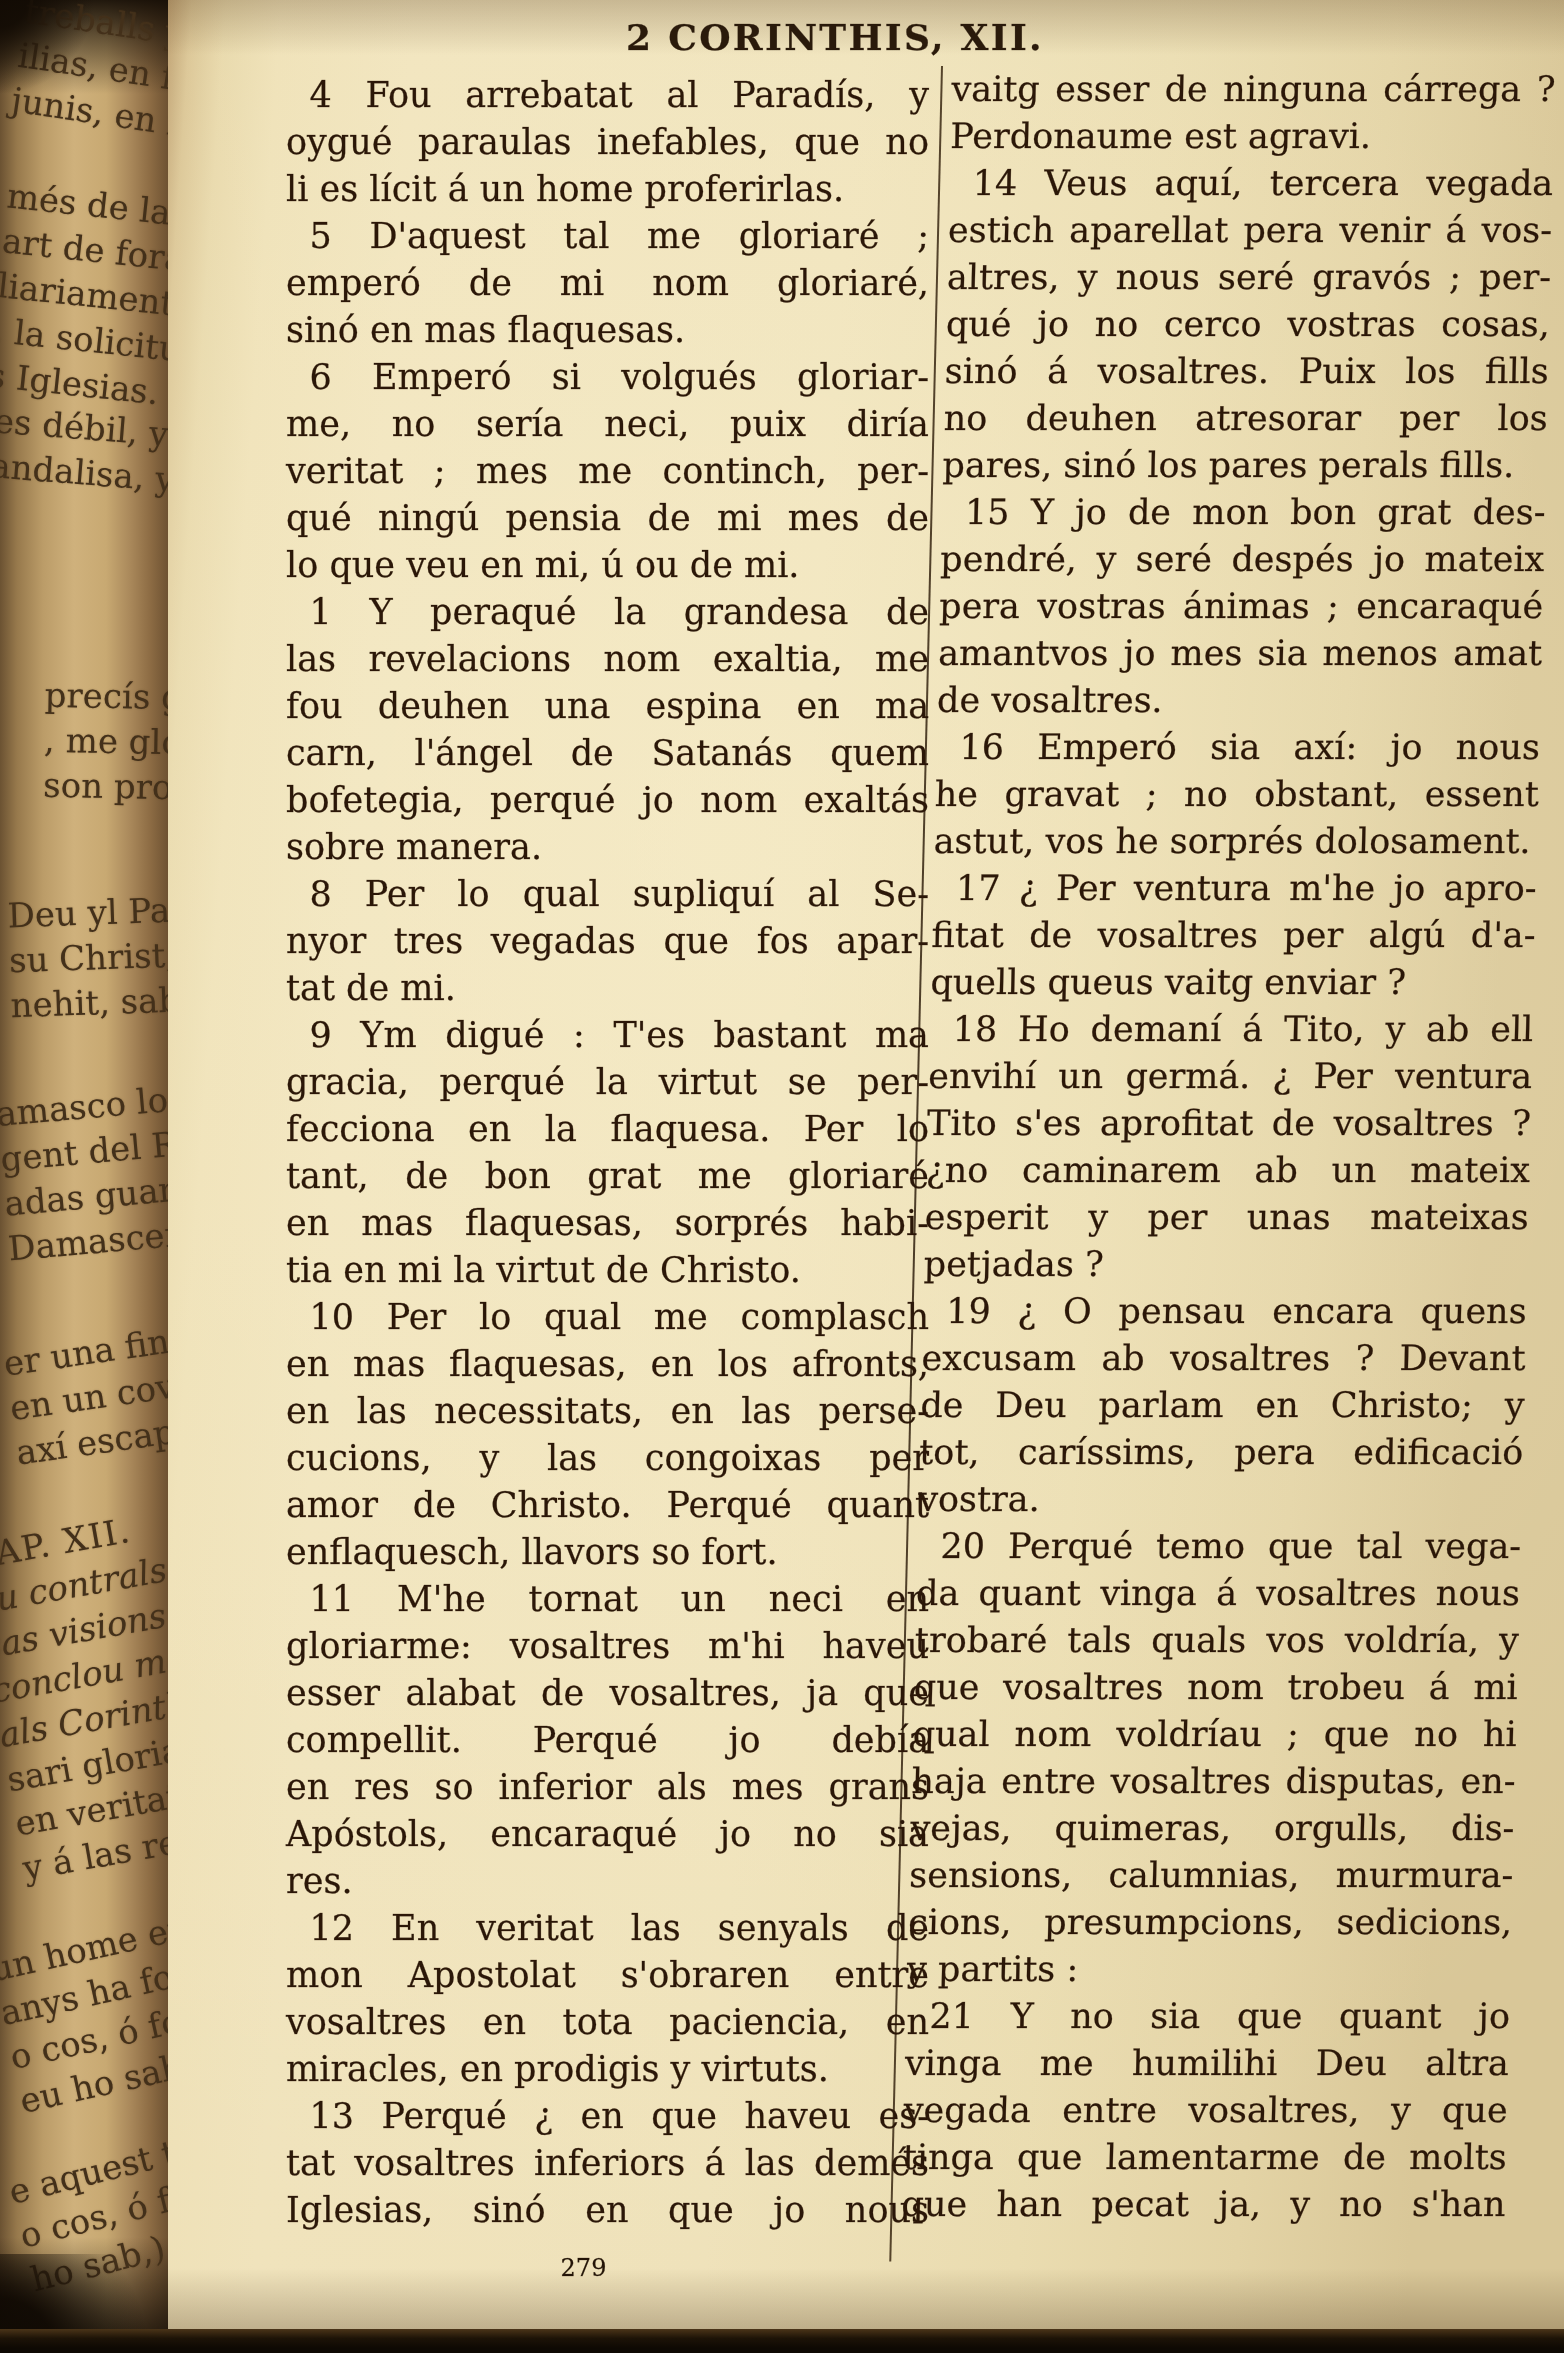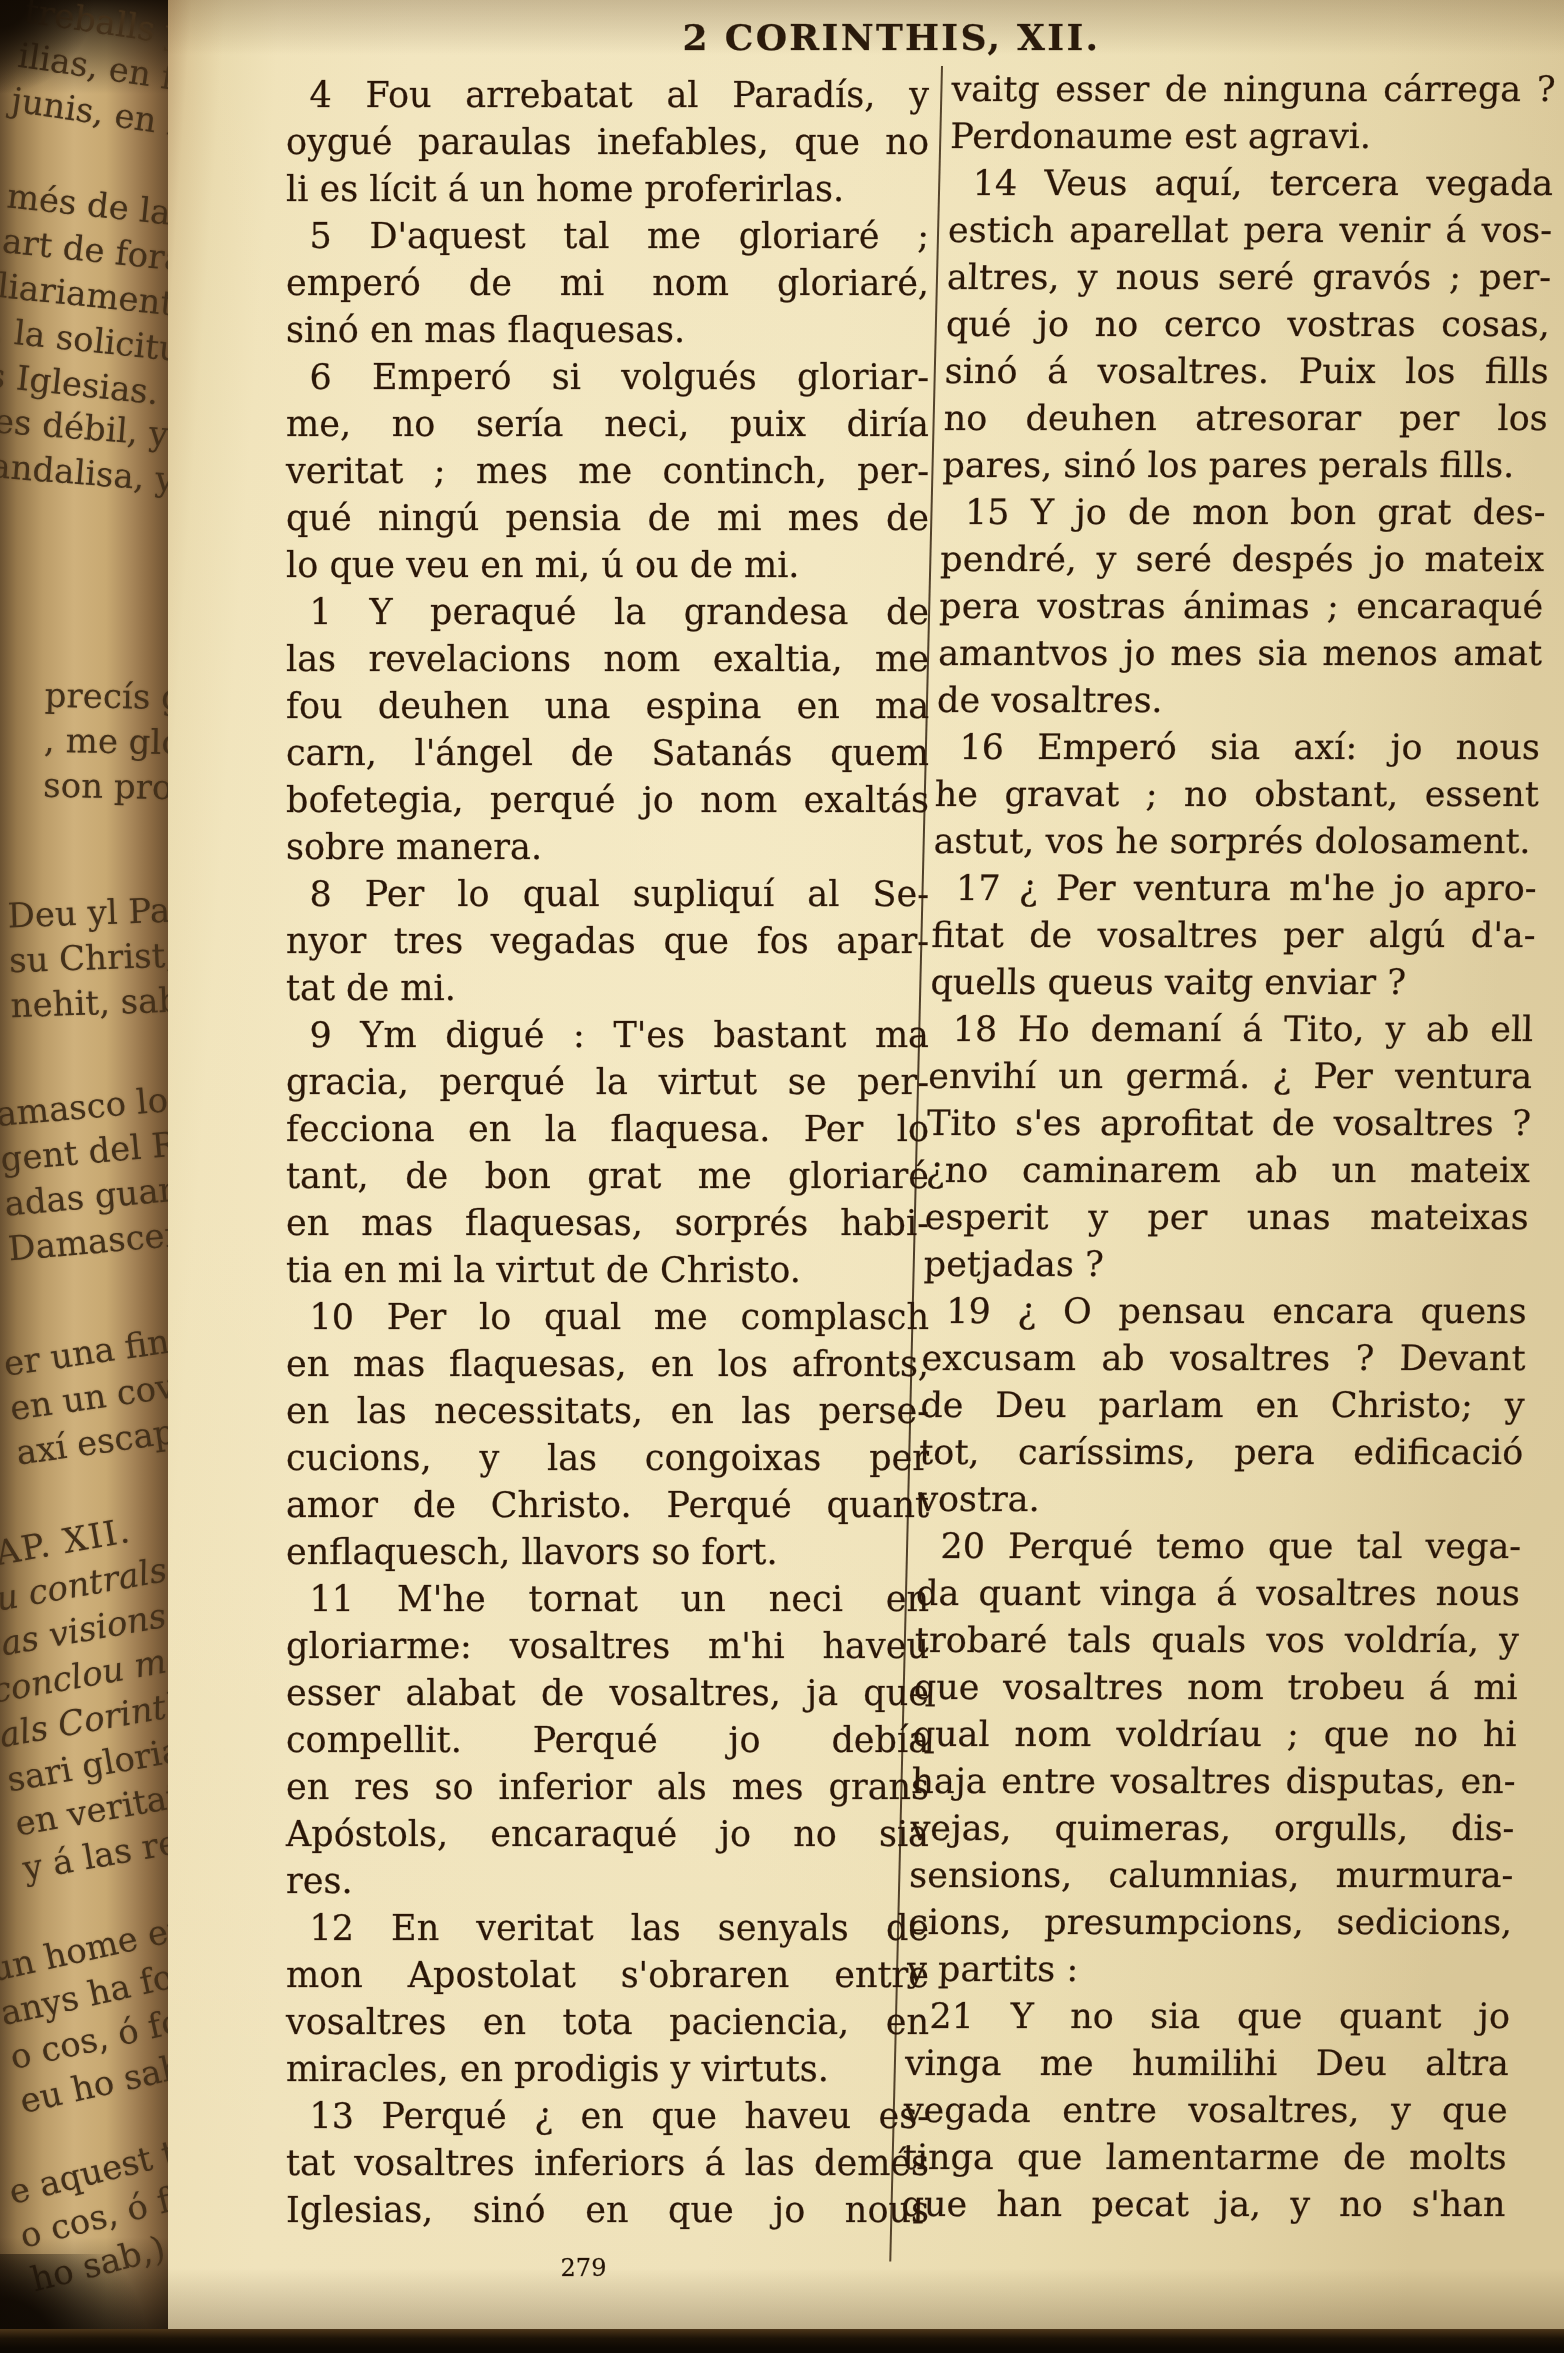--- a/index.html
+++ b/index.html
@@ -30,21 +30,21 @@
   .spine-group:nth-of-type(3){top:408px;left:-7.8px;transform:rotate(4.5deg);}
   .spine-group:nth-of-type(4){top:675px;left:44px;transform:rotate(1deg);}
   .spine-group:nth-of-type(5){top:889px;left:9.4px;transform:rotate(-2deg);}
   .spine-group:nth-of-type(6){top:1081px;left:1.6px;transform:rotate(-5deg);}
   .spine-group:nth-of-type(7){top:1324px;left:9.4px;transform:rotate(-8deg);}
   .spine-group:nth-of-type(8){top:1512px;left:-6.3px;transform:rotate(-10deg);}
   .spine-group:nth-of-type(9){top:1919px;left:3.1px;transform:rotate(-12.5deg);}
   .spine-group:nth-of-type(10){top:2139px;left:17px;transform:rotate(-14deg);}
   .spine-group:nth-of-type(8) .sline:first-child{font-style:normal;letter-spacing:1.6px;}
   
-  #running-head{position:absolute;left:641px;top:15.6px;width:501px;text-align:center;
+  #running-head{position:absolute;left:626px;top:15.6px;width:501px;
       font-size:36px;font-weight:bold;letter-spacing:2.3px;color:#2a1a0b;
       -webkit-text-stroke:0.4px rgba(42,26,11,.55);}
   .col{position:absolute;color:#2b1708;font-size:35px;
       -webkit-text-stroke:0.4px rgba(43,23,8,.55);}
   #col-left{left:286px;top:72px;width:643px;}
   #col-right{left:952px;top:66px;width:604px;transform:skewX(-1.35deg);transform-origin:0 0;}
   .para{margin:0;}
   .para .line{line-height:47px;height:47px;text-align:justify;text-align-last:justify;}
   .para .line.end{text-align-last:left;}
   .para .line:first-child{text-indent:23.5px;}

